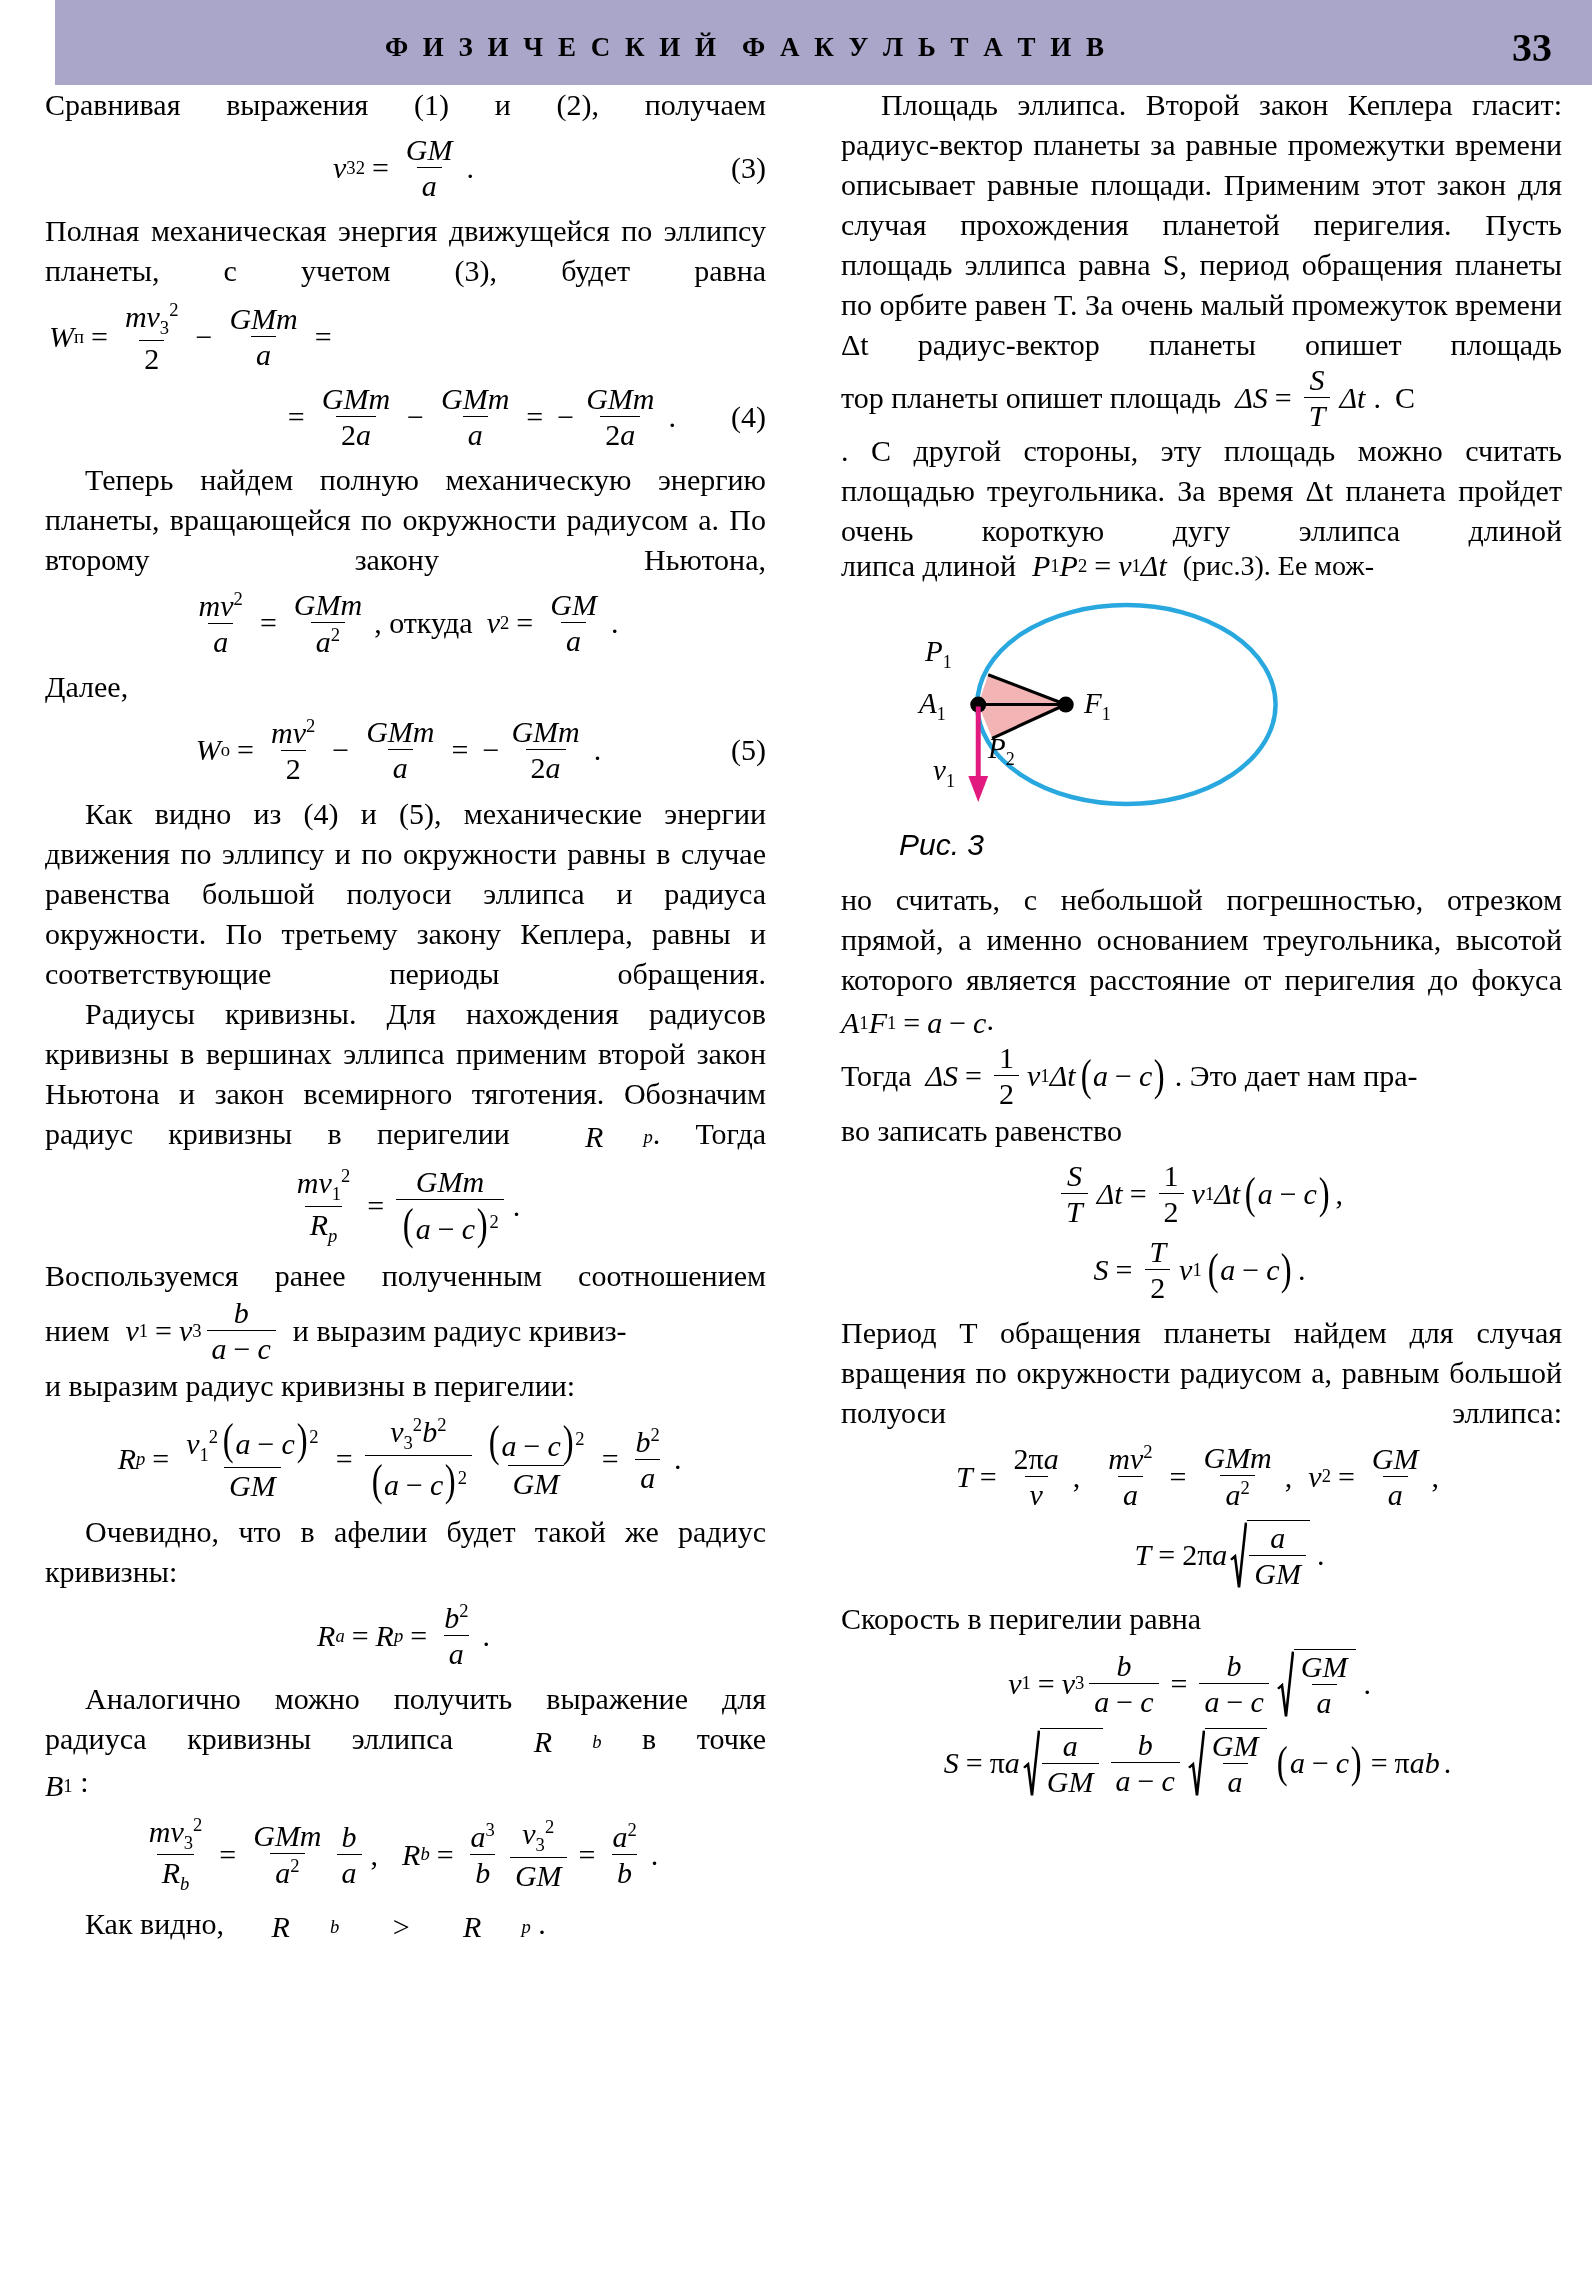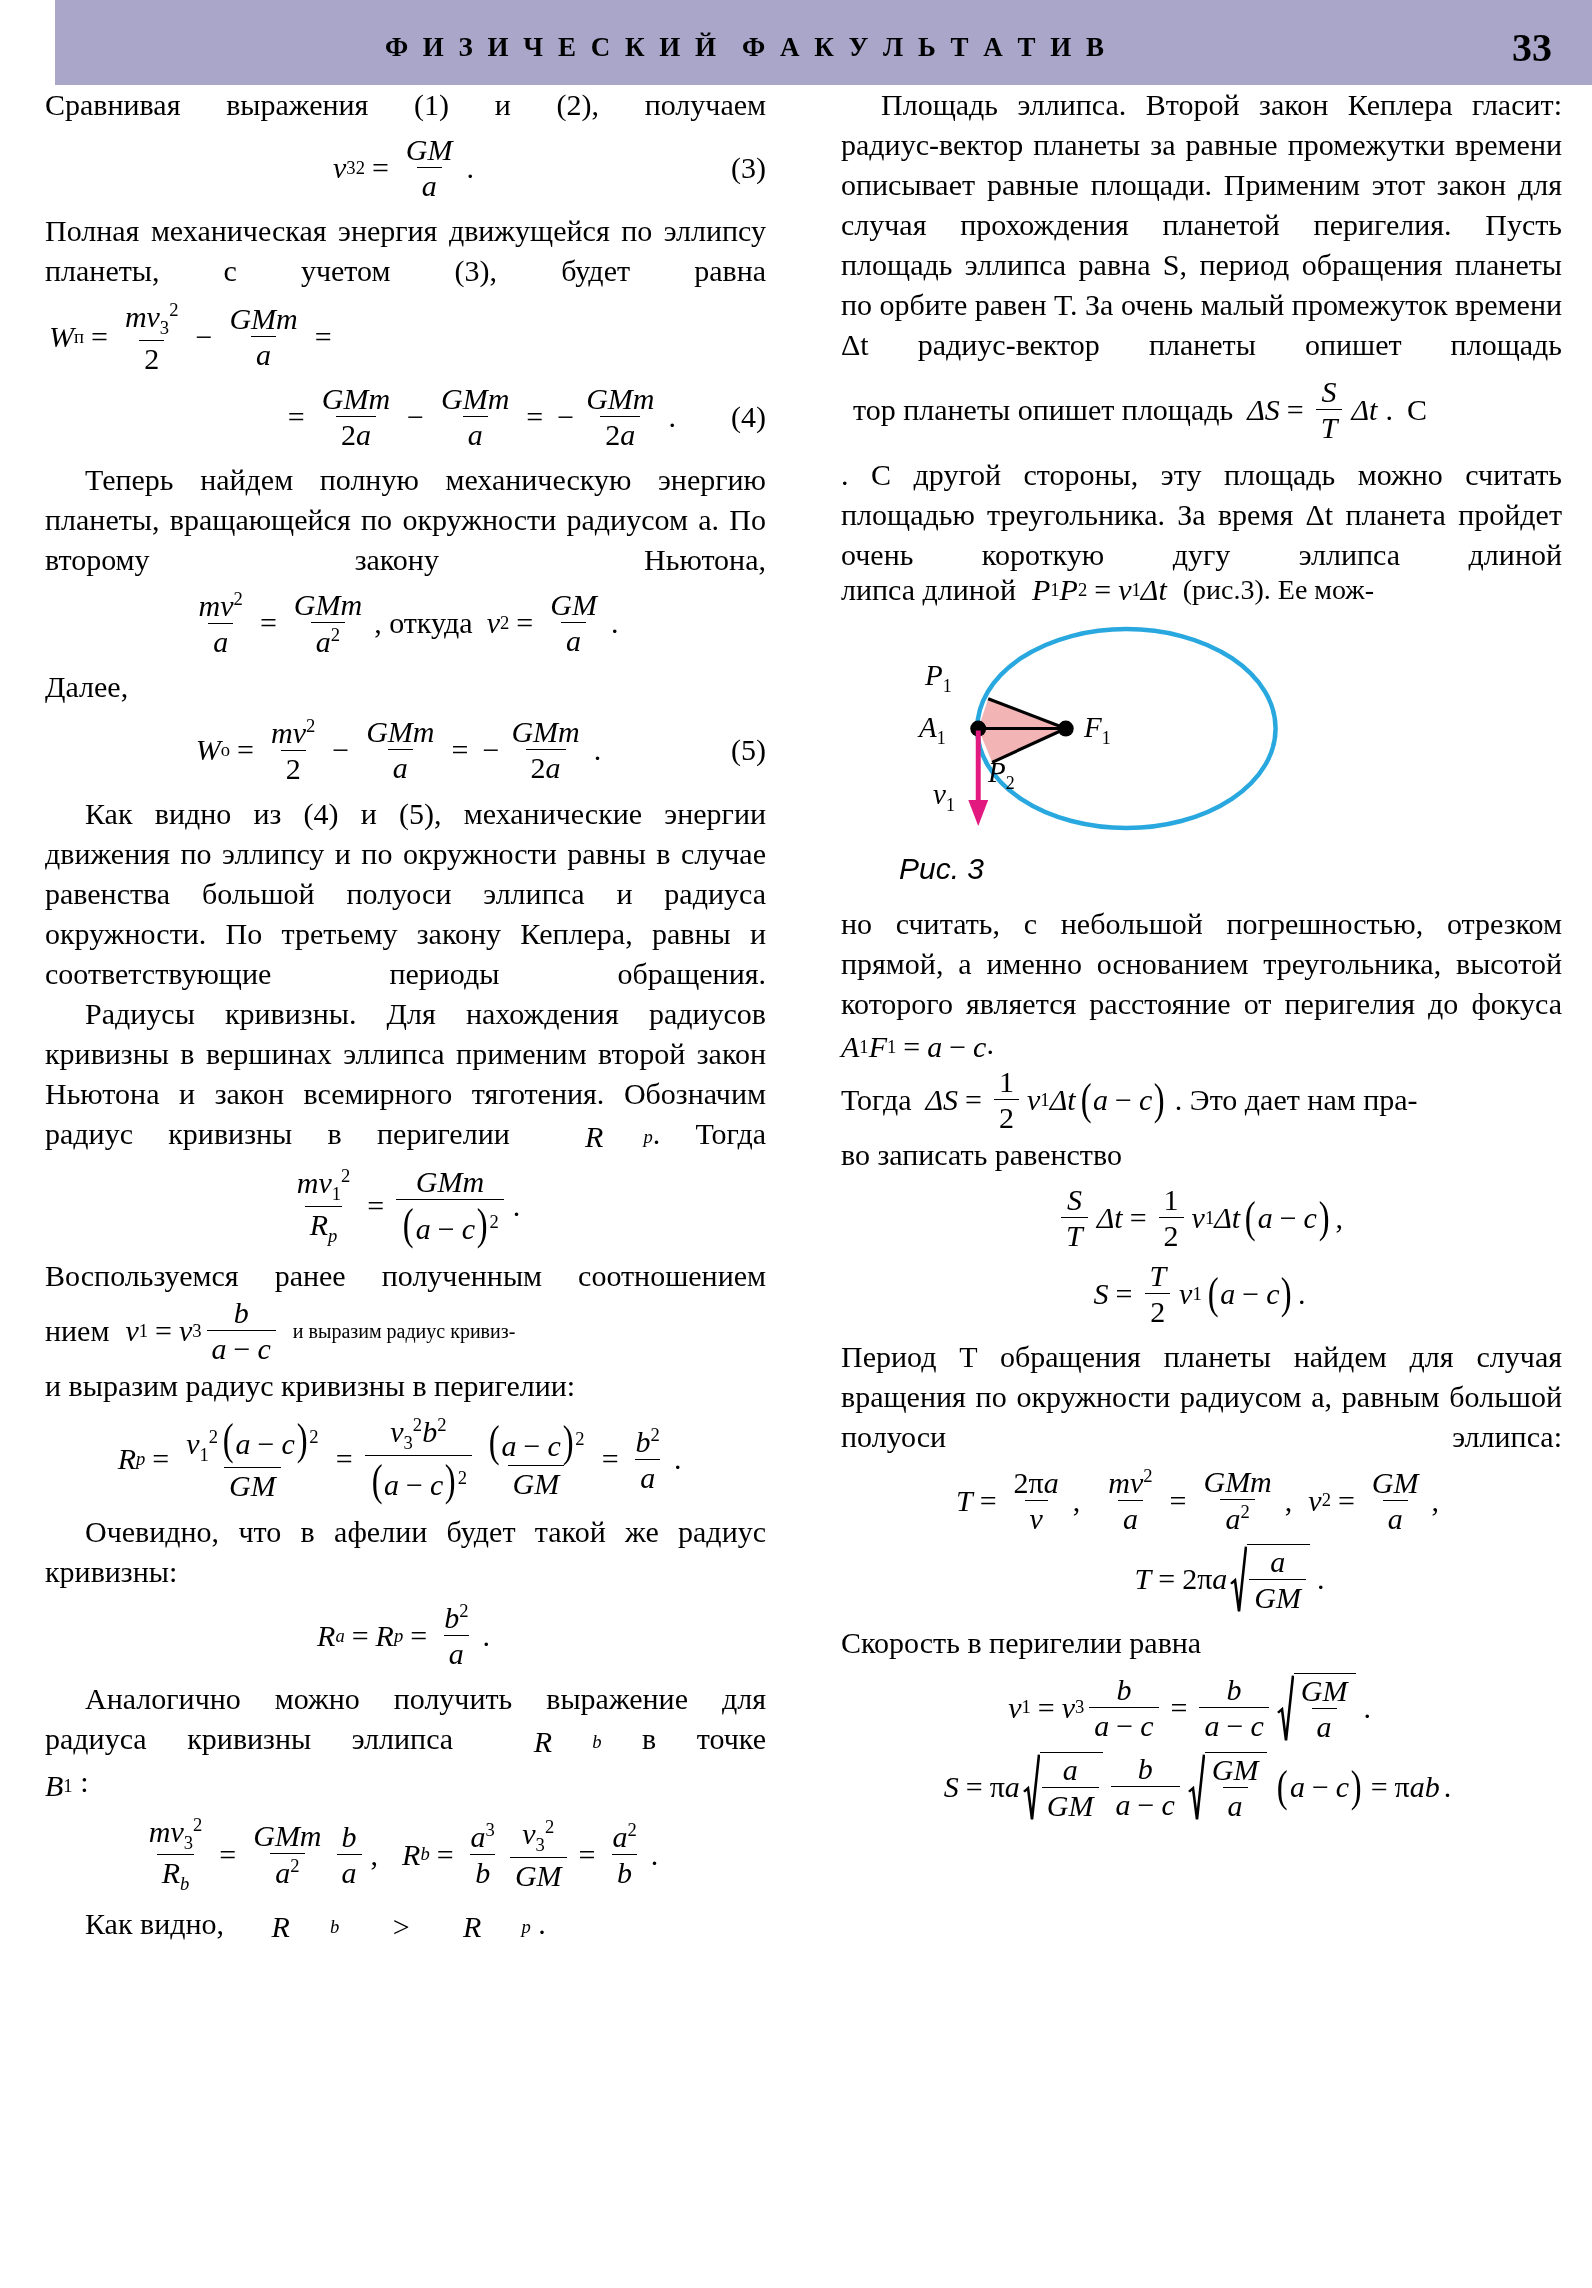--- a/index.html
+++ b/index.html
@@ -226,21 +226,21 @@
       <span style="width:16px;"></span>
       <span class="it">v</span>
         <sub class="e">1</sub>
       <span class="op">=</span>
       <span class="it">v</span>
         <sub class="e">3</sub>
       <span class="frac">
           <span class="num it">b</span>
           <span class="den"><span class="it">a</span><span class="op">−</span><span class="it">c</span></span>
         </span>
-      <span style="font-size:20px;margin-left:12px;text-align:right;">и выразим радиус кривиз-</span>
+      <span style="font-size:30px;margin-left:12px;text-align:right;">и выразим радиус кривиз-</span>
     </div>
     <p class="tx last">и выразим радиус кривизны в перигелии:</p>
 
     <div class="eq" style="padding-right:8px;">
       <span class="it">R</span>
         <sub class="ei">p</sub>
       <span class="op">=</span>
       <span class="frac">
           <span class="num"><span class="it">v</span><sub class="e">1</sub><sup class="e">2</sup><span class="paren" style="margin-left:3px;">(</span><span class="it">a</span><span class="op">−</span><span class="it">c</span><span class="paren">)</span><sup class="e">2</sup></span>
           <span class="den it">GM</span>
@@ -343,21 +343,21 @@
       <span>.</span>
     </p>
 
   </div>
 
   <div class="col col-right">
 
     <p class="tx ind">
       <span class="run">Площадь эллипса.</span><span> Второй закон Кеплера гласит: радиус-вектор планеты за равные промежутки времени описывает равные площади. Применим этот закон для случая прохождения планетой перигелия. Пусть площадь эллипса равна S, период обращения планеты по орбите равен T. За очень малый промежуток времени Δt радиус-вектор планеты опишет площадь</span>
     </p>
-    <div class="eq left" style="margin:12px;">
+    <div class="eq left" style="margin:0;">
       <span style="font-size:30px;">тор планеты опишет площадь</span>
       <span style="width:14px;"></span>
       <span class="it">ΔS</span>
       <span class="op">=</span>
       <span class="frac">
           <span class="num it">S</span>
           <span class="den it">T</span>
         </span>
       <span class="it" style="margin-left:4px;">Δt</span>
       <span class="opn" style="margin-left:8px;">.</span>

